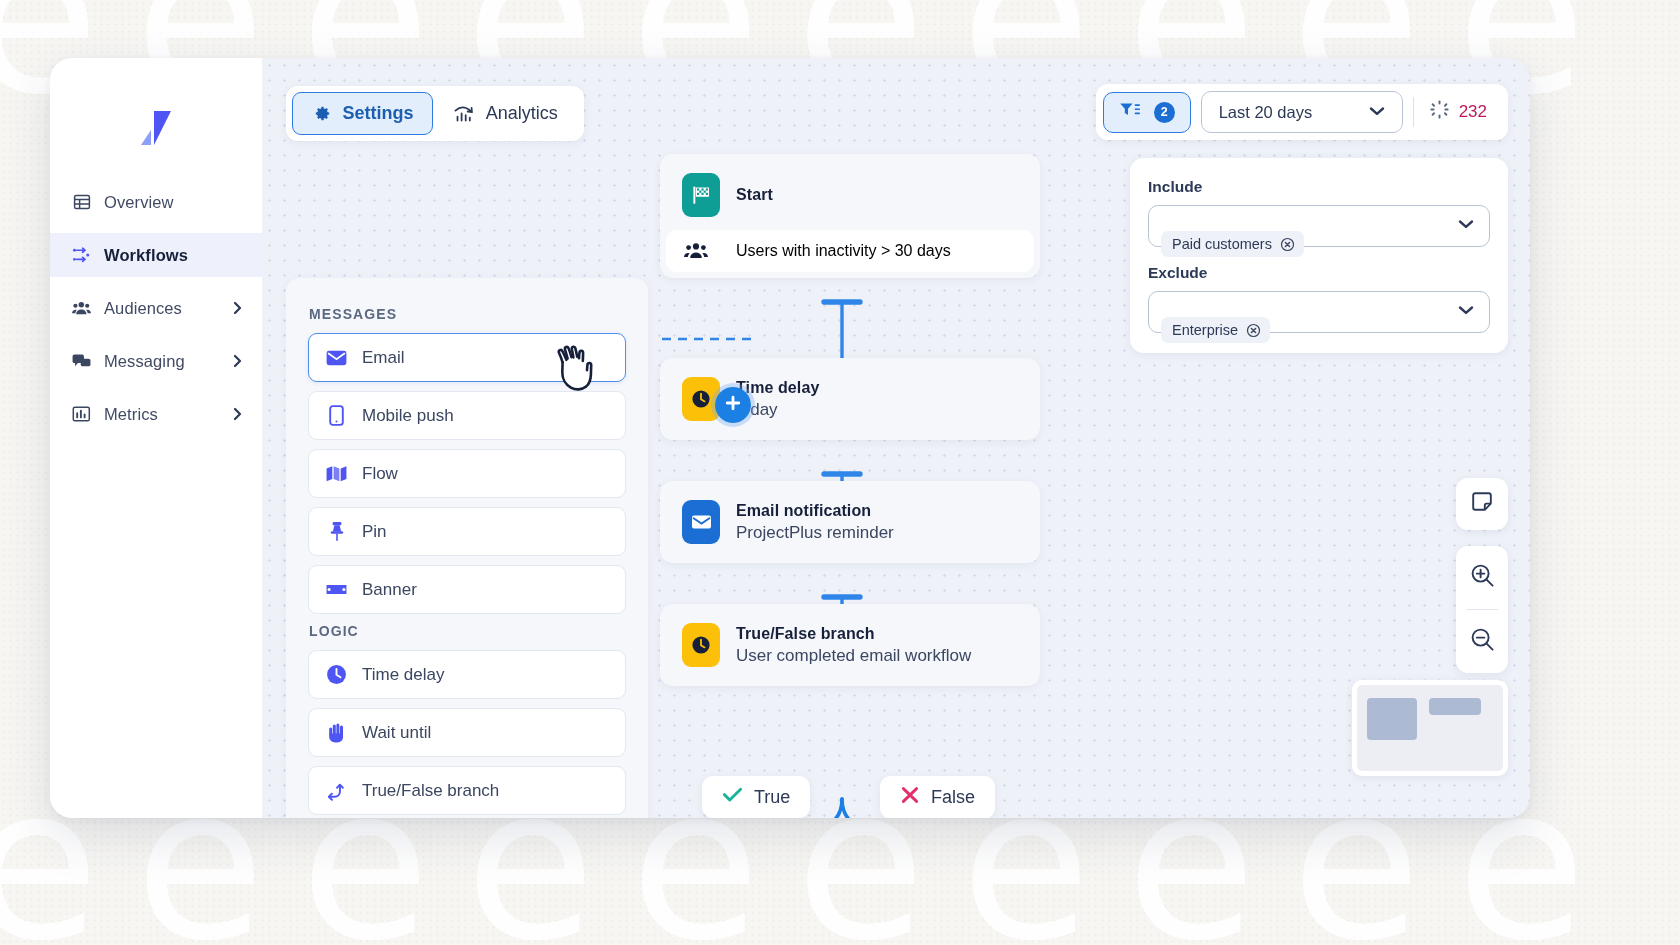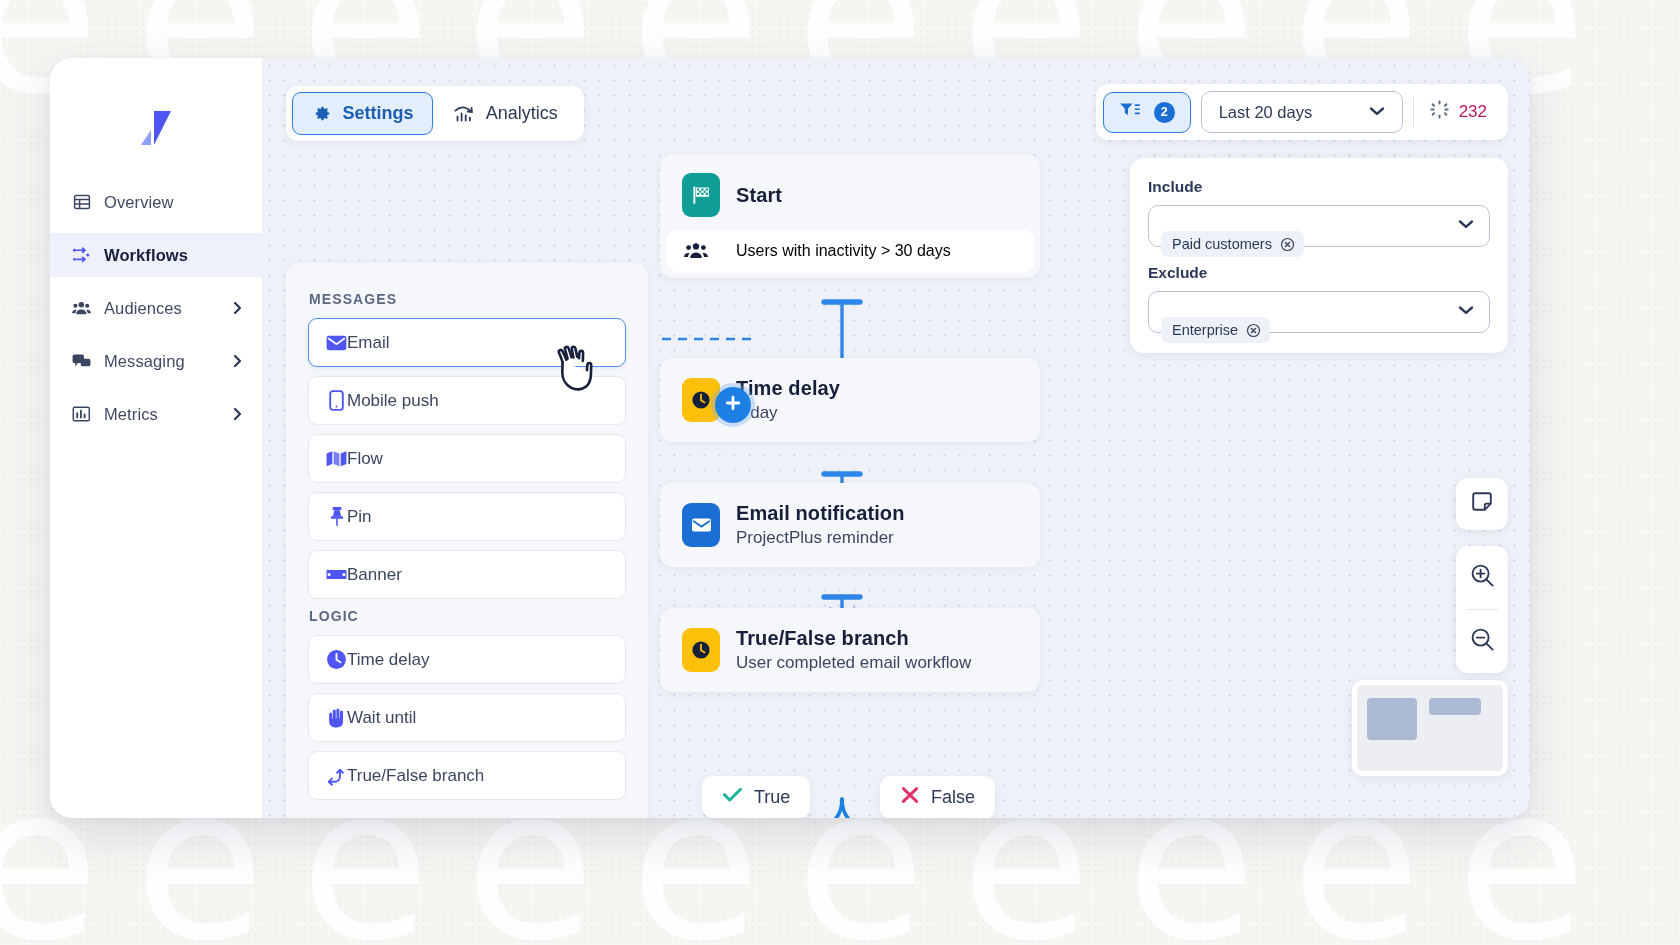--- a/index.html
+++ b/index.html
@@ -213,37 +213,37 @@
     border-radius: 7px;
     padding: 5px 9px 5px 11px;
     font-size: 14.5px;
     color: #2c3a57;
     margin-top: 36px;
   }
   .chip .x { display:flex; }
 
   
   .palette {
-    position: absolute; left: 24px; top: 205px;
+    position: absolute; left: 24px; top: 220px;
     width: 362px;
     background: #f5f7fb;
     border-radius: 14px 14px 0 0;
     padding: 20px 22px 0;
     box-shadow: 0 2px 10px rgba(40,55,90,.05);
     height: 560px;
     z-index: 5;
   }
   .pal-head {
     font-size: 14px; font-weight: 700; letter-spacing: 1.1px;
     color: #5b6882;
     margin: 8px 0 11px 1px;
   }
   .pal-head.second { }
   .pal-item {
-    display: flex; align-items: center; 
+    display: flex; align-items: center; gap: 15px;
     background: #fff;
     border: 1.1px solid #e2e7f0;
     border-radius: 9px;
     height: 49px;
     padding: 0 17px;
     margin-bottom: 9px;
     font-size: 17px;
     color: #3b4660;
     cursor: pointer;
   }
@@ -267,21 +267,21 @@
     border-radius: 11px;
     padding: 13px 16px;
     cursor: pointer;
   }
   .node.white { background: #fff; }
   .node-sq {
     width: 38px; height: 44px; flex: 0 0 38px;
     border-radius: 9px;
     display: flex; align-items: center; justify-content: center;
   }
-  .node-txt .t1 { font-size: 20px; font-weight: 700; color: #16203a; letter-spacing: .1px; }
+  .node-txt .t1 { font-size: 16px; font-weight: 700; color: #16203a; letter-spacing: .1px; }
   .node-txt .t2 { font-size: 17px; color: #3b4660; margin-top: 3px; }
   .node-card {
     background: #f5f7fb;
     border-radius: 13px;
     padding: 6px;
     margin-top: 31px;
     box-shadow: 0 2px 9px rgba(40,55,90,.06);
   }
   .node-inline {
     display: flex; align-items: center; gap: 17px;

